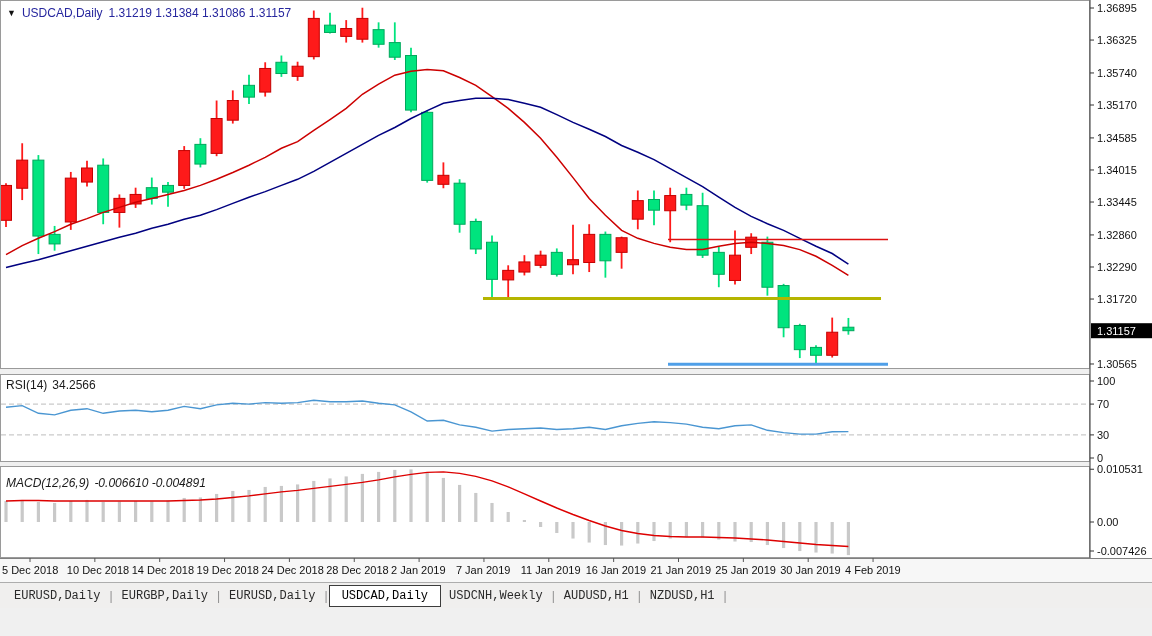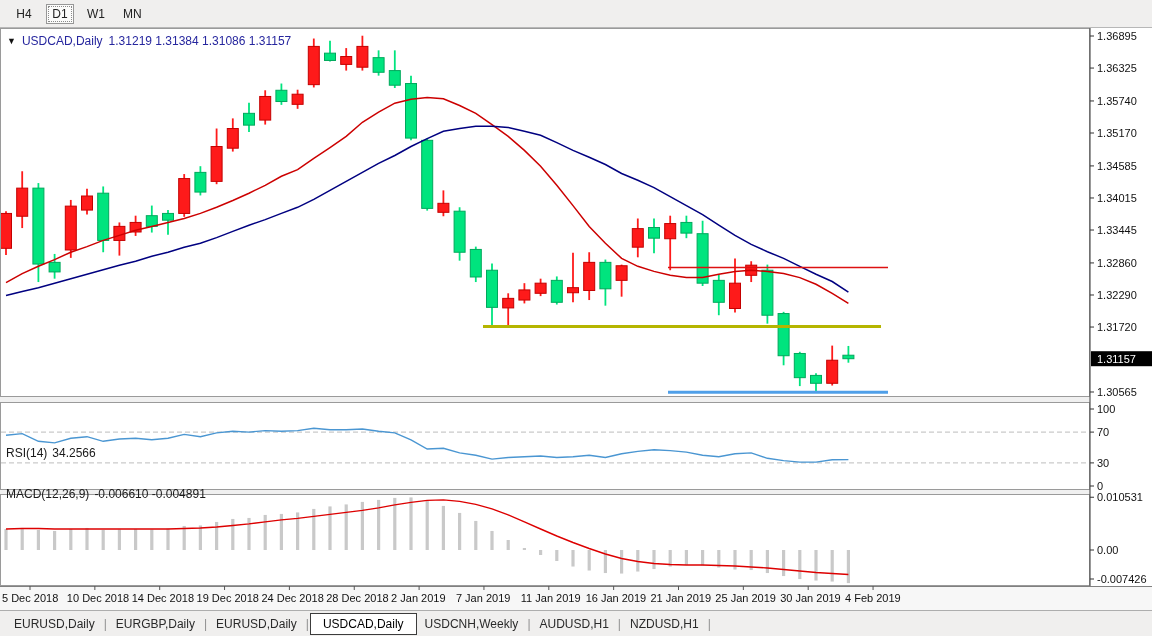--- a/index.html
+++ b/index.html
@@ -23,44 +23,38 @@
   .chart-stack{position:relative;width:1152px;height:582px;background:#f0f0f0;}
   .chart-stack svg{display:block;}
   .chart-title{
     position:absolute;left:7px;top:6px;font-size:12px;color:#26269e;white-space:pre;
     display:flex;align-items:center;gap:6px;pointer-events:none;
   }
   .chart-title .dd{color:#111;font-size:9px;pointer-events:auto;}
   .chart-title .ohlc{}
   .ind-label{position:absolute;left:6px;font-size:12px;color:#1a1a1a;}
   .ind-label .val{margin-left:5px;}
-  .ind-label.rsi{top:378px;margin-top:40px;}
-  .ind-label.macd{top:459px;}
+  .ind-label.rsi{top:378px;}
+  .ind-label.macd{top:476px;font-style:italic;}
   
   .tabbar{
     height:26px;background:#f0efee;border-top:1px solid #adadad;
     display:flex;align-items:center;padding-left:6px;box-sizing:border-box;font-size:12px;color:#2a2a2a;
   }
-  .tab{padding:3px 8px;white-space:nowrap;cursor:default;}
+  .tab{padding:3px 8px;white-space:nowrap;cursor:default;font-family:Liberation Mono, monospace;}
   .tab.active{
     background:#ffffff;border:1px solid #3c3c3c;padding:3px 12px;color:#000;
   }
   .tab-sep{color:#8f8f8f;padding:0 1px;}
 </style>
 </head>
 <body>
 
 <div class="window">
 
-  <div class="toolbar" id="toolbar">
-      <button class="tf-btn">H4</button>
-      <button class="tf-btn active">D1</button>
-      <button class="tf-btn">W1</button>
-      <button class="tf-btn">MN</button>
-    </div>
 
   <div class="chart-stack">
     <svg id="chart-svg" width="1152" height="582" viewBox="0 0 1152 582">
         <rect x="0" y="0" width="1152" height="582" fill="#f0f0f0"></rect>
         <rect x="1090" y="0" width="62" height="558" fill="#ffffff"></rect>
         <rect x="0" y="558" width="1152" height="24" fill="#f7f7f7"></rect>
         <rect x="0.5" y="0.5" width="1089" height="368" fill="#ffffff" stroke="#9a9a9a"></rect>
         <rect x="0.5" y="374.5" width="1089" height="87" fill="#ffffff" stroke="#9a9a9a"></rect>
         <rect x="0.5" y="466.5" width="1089" height="91" fill="#ffffff" stroke="#9a9a9a"></rect>
         <defs>

